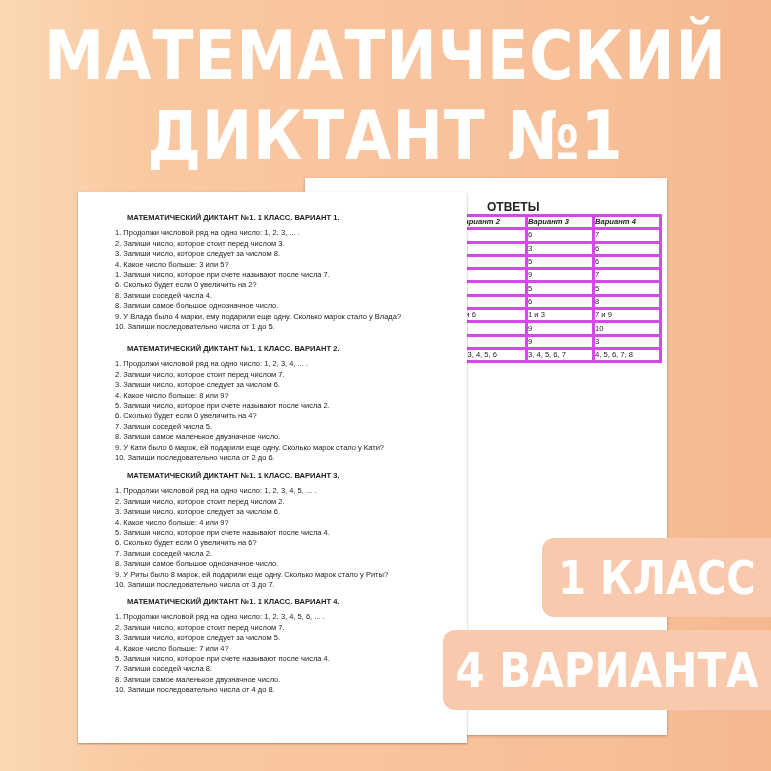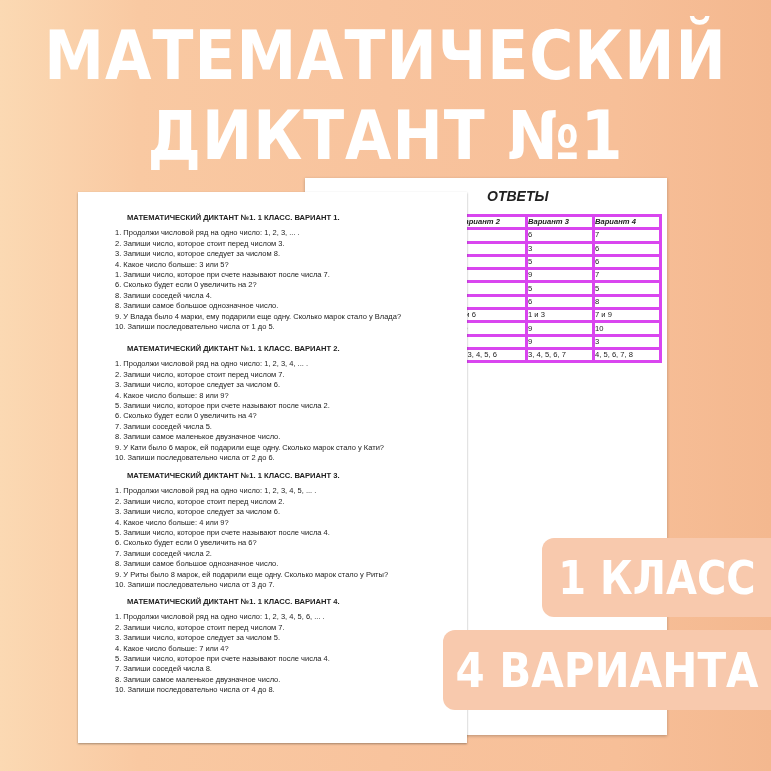--- a/index.html
+++ b/index.html
@@ -7,21 +7,21 @@
     background:linear-gradient(90deg,#fbd9b3 0%,#f9c9a2 18%,#f8c39d 50%,#f7bf98 80%,#f4b88f 100%);
     font-family:"Liberation Sans",sans-serif;}
   .title{position:absolute;left:0;width:771px;text-align:center;color:#fff;
     font-family:"DejaVu Sans",sans-serif;font-weight:bold;font-size:60px;letter-spacing:1px;
     transform:scaleY(1.12);text-transform:uppercase;line-height:1;}
   .t1{top:25px;}
   .t2{top:105px;}
   .page{position:absolute;background:#fff;box-shadow:0 1px 3px rgba(0,0,0,0.25);}
   .back{left:305px;top:178px;width:362px;height:557px;}
   .front{left:78px;top:192px;width:389px;height:551px;box-shadow:0 1px 2px rgba(0,0,0,0.35);}
-  .ans-title{position:absolute;left:487px;top:188px;font-size:14px;font-weight:bold;color:#222;font-style:italic;}
+  .ans-title{position:absolute;left:487px;top:200px;font-size:12px;font-weight:bold;color:#222;}
   table.ans{position:absolute;left:456px;top:214px;border-collapse:collapse;font-size:7.6px;color:#222;}
   table.ans th, table.ans td{border:3px solid #d946ef;height:10.3px;padding:0;text-align:left;line-height:10px;}
   table.ans th{font-style:italic;font-weight:bold;}
   .c2{width:66px;} .c3{width:64px;} .c4{width:64px;}
   .variant{position:absolute;left:115px;width:345px;font-size:7.5px;color:#222;line-height:10.4px;}
   .variant h3{margin:0 0 5px 0;font-size:7.6px;text-align:left;font-weight:bold;padding-left:12px;}
   .variant div.q{white-space:nowrap;}
   .v1{top:213px;} .v2{top:344px;} .v3{top:471px;} .v4{top:597px;}
   .pill{position:absolute;background:#f8c9ad;border-radius:12px;color:#fff;
     font-family:"DejaVu Sans",sans-serif;font-weight:bold;display:flex;align-items:center;justify-content:center;

